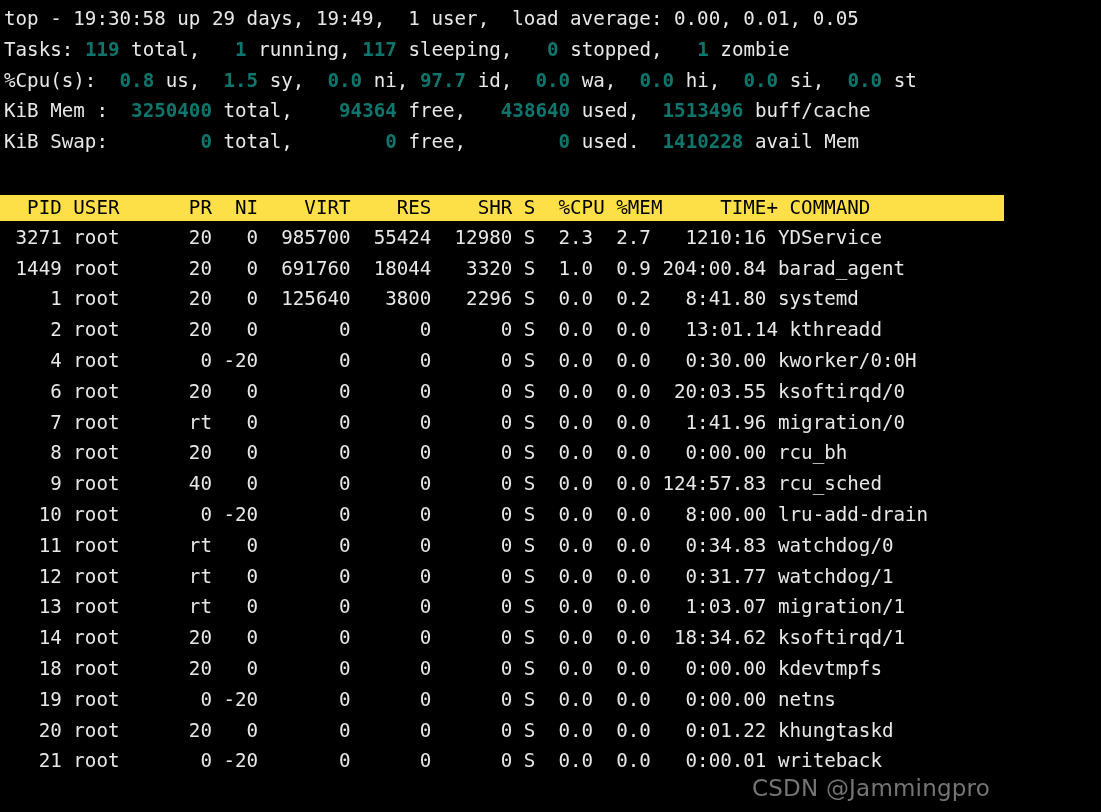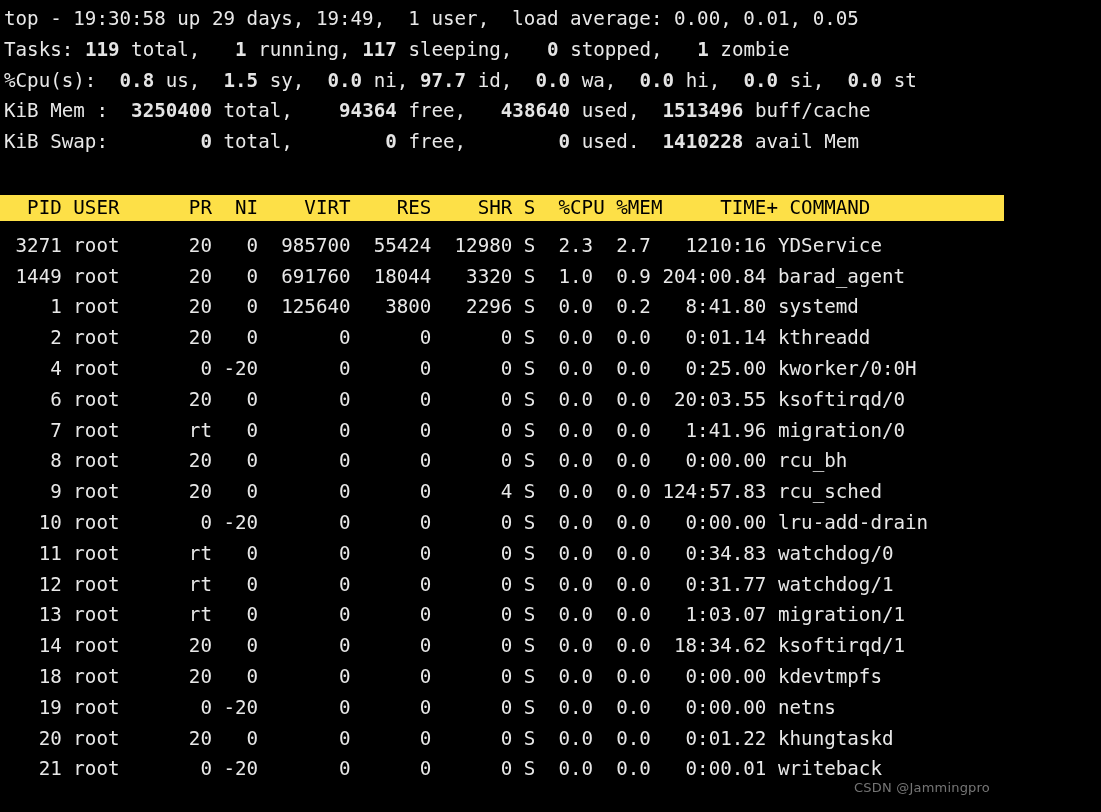--- a/index.html
+++ b/index.html
@@ -35,21 +35,21 @@
     font-family: "DejaVu Sans Mono", "Liberation Mono", monospace;
   }
 
   
   #summary {
     padding-top: 4px;
   }
 
   .b {
     font-weight: bold;
-    color: #e5e5e5;
+    color: #0f766e;
   }
 
   .blank {
     white-space: pre;
     height: 30.8px;
   }
 
   
   #col-header {
     white-space: pre;
@@ -59,40 +59,40 @@
     line-height: 26px;
     padding-left: 4px;
     font-family: "DejaVu Sans Mono", "Liberation Mono", monospace;
     font-size: 19.2px;
     width: 1101px;
     box-sizing: border-box;
     margin-top: 6px;
   }
 
   #proc-list {
-    margin-top: 10px;
+    margin-top: 2px;
   }
 
   .proc-row {
     white-space: pre;
     height: 30.8px;
     padding-left: 4px;
     color: #e8e8e8;
     font-family: "DejaVu Sans Mono", "Liberation Mono", monospace;
     font-size: 19.2px;
     line-height: 30.8px;
   }
 
   #watermark {
     position: absolute;
     right: 14px;
     bottom: 8px;
     color: #8a8a8a;
     font-family: "DejaVu Sans", "Liberation Sans", sans-serif;
-    font-size: 13px;
+    font-size: 23px;
     letter-spacing: 0.2px;
     pointer-events: none;
     opacity: 0.85;
   }
 </style>
 </head>
 <body>
 
 <div id="terminal">
 
@@ -111,27 +111,27 @@
   </div>
 
   <div class="blank"> </div>
 
   <div id="col-header">  PID USER      PR  NI    VIRT    RES    SHR S  %CPU %MEM     TIME+ COMMAND</div>
 
   <div id="proc-list">
       <div class="proc-row"> 3271 root      20   0  985700  55424  12980 S  2.3  2.7   1210:16 YDService</div>
       <div class="proc-row"> 1449 root      20   0  691760  18044   3320 S  1.0  0.9 204:00.84 barad_agent</div>
       <div class="proc-row">    1 root      20   0  125640   3800   2296 S  0.0  0.2   8:41.80 systemd</div>
-      <div class="proc-row">    2 root      20   0       0      0      0 S  0.0  0.0   0:01.14 kthreadd</div>
-      <div class="proc-row">    4 root       0 -20       0      0      0 S  0.0  0.0   0:25.00 kworker/0:0H</div>
+      <div class="proc-row">    2 root      20   0       0      0      0 S  0.0  0.0   13:01.14 kthreadd</div>
+      <div class="proc-row">    4 root       0 -20       0      0      0 S  0.0  0.0   0:30.00 kworker/0:0H</div>
       <div class="proc-row">    6 root      20   0       0      0      0 S  0.0  0.0  20:03.55 ksoftirqd/0</div>
       <div class="proc-row">    7 root      rt   0       0      0      0 S  0.0  0.0   1:41.96 migration/0</div>
       <div class="proc-row">    8 root      20   0       0      0      0 S  0.0  0.0   0:00.00 rcu_bh</div>
-      <div class="proc-row">    9 root      20   0       0      0      4 S  0.0  0.0 124:57.83 rcu_sched</div>
-      <div class="proc-row">   10 root       0 -20       0      0      0 S  0.0  0.0   0:00.00 lru-add-drain</div>
+      <div class="proc-row">    9 root      40   0       0      0      0 S  0.0  0.0 124:57.83 rcu_sched</div>
+      <div class="proc-row">   10 root       0 -20       0      0      0 S  0.0  0.0   8:00.00 lru-add-drain</div>
       <div class="proc-row">   11 root      rt   0       0      0      0 S  0.0  0.0   0:34.83 watchdog/0</div>
       <div class="proc-row">   12 root      rt   0       0      0      0 S  0.0  0.0   0:31.77 watchdog/1</div>
       <div class="proc-row">   13 root      rt   0       0      0      0 S  0.0  0.0   1:03.07 migration/1</div>
       <div class="proc-row">   14 root      20   0       0      0      0 S  0.0  0.0  18:34.62 ksoftirqd/1</div>
       <div class="proc-row">   18 root      20   0       0      0      0 S  0.0  0.0   0:00.00 kdevtmpfs</div>
       <div class="proc-row">   19 root       0 -20       0      0      0 S  0.0  0.0   0:00.00 netns</div>
       <div class="proc-row">   20 root      20   0       0      0      0 S  0.0  0.0   0:01.22 khungtaskd</div>
       <div class="proc-row">   21 root       0 -20       0      0      0 S  0.0  0.0   0:00.01 writeback</div>
     </div>
 

